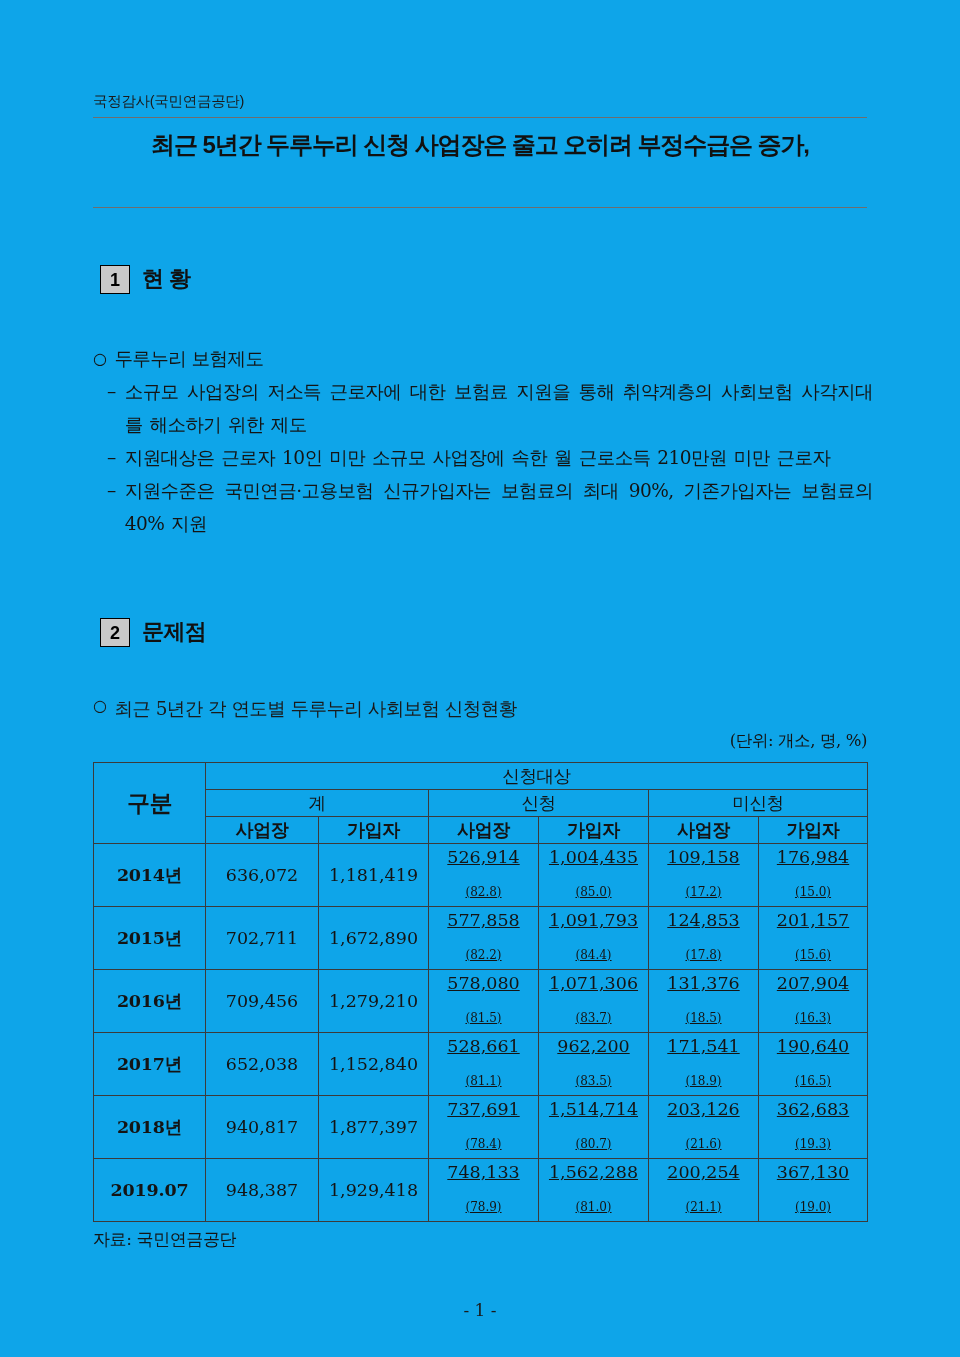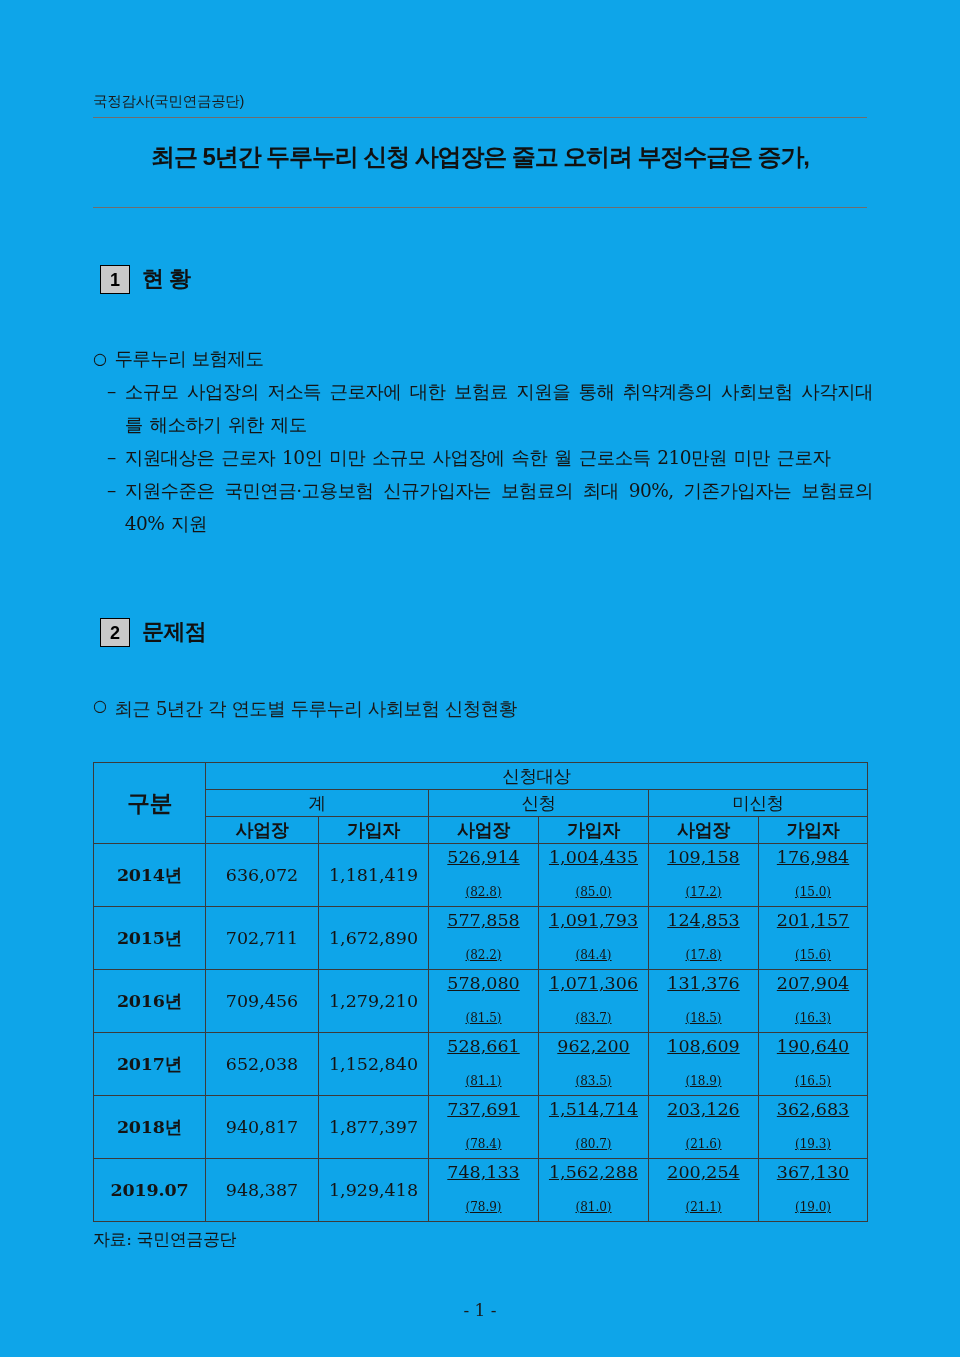--- a/index.html
+++ b/index.html
@@ -47,21 +47,20 @@
     left: 93px;
     top: 126px;
     width: 774px;
     text-align: center;
     font-family: "Liberation Sans", sans-serif;
     font-weight: bold;
     font-size: 24px;
     line-height: 38px;
     letter-spacing: -1.1px;
     color: #111111;
-    margin-top: 12px;
   }
   .rule-bottom {
     position: absolute;
     left: 93px;
     top: 207px;
     width: 774px;
     height: 1px;
     background: #6e6e6e;
   }
   .doc-date {
@@ -286,20 +285,21 @@
   <div class="section-head" id="sec2">
     <span class="section-num">2</span>
     <span class="section-title">문제점</span>
   </div>
 
   <div class="table-caption">
     <span class="marker">○</span>
     <span class="txt">최근 5년간 각 연도별 두루누리 사회보험 신청현황</span>
   </div>
 
+  <div class="unit-note">(단위: 개소, 명, %)</div>
 
   <table class="stat">
     <colgroup>
       <col style="width:112px">
       <col style="width:113px">
       <col style="width:110px">
       <col style="width:110px">
       <col style="width:110px">
       <col style="width:110px">
       <col style="width:109px">
@@ -422,21 +422,21 @@
           </div>
         </td>
         <td class="stack">
           <div class="stack-inner">
             <span class="v1">962,200</span>
             <span class="v2">(83.5)</span>
           </div>
         </td>
         <td class="stack">
           <div class="stack-inner">
-            <span class="v1">108,609</span>
+            <span class="v1">171,541</span>
             <span class="v2">(18.9)</span>
           </div>
         </td>
         <td class="stack">
           <div class="stack-inner">
             <span class="v1">190,640</span>
             <span class="v2">(16.5)</span>
           </div>
         </td>
       </tr>

